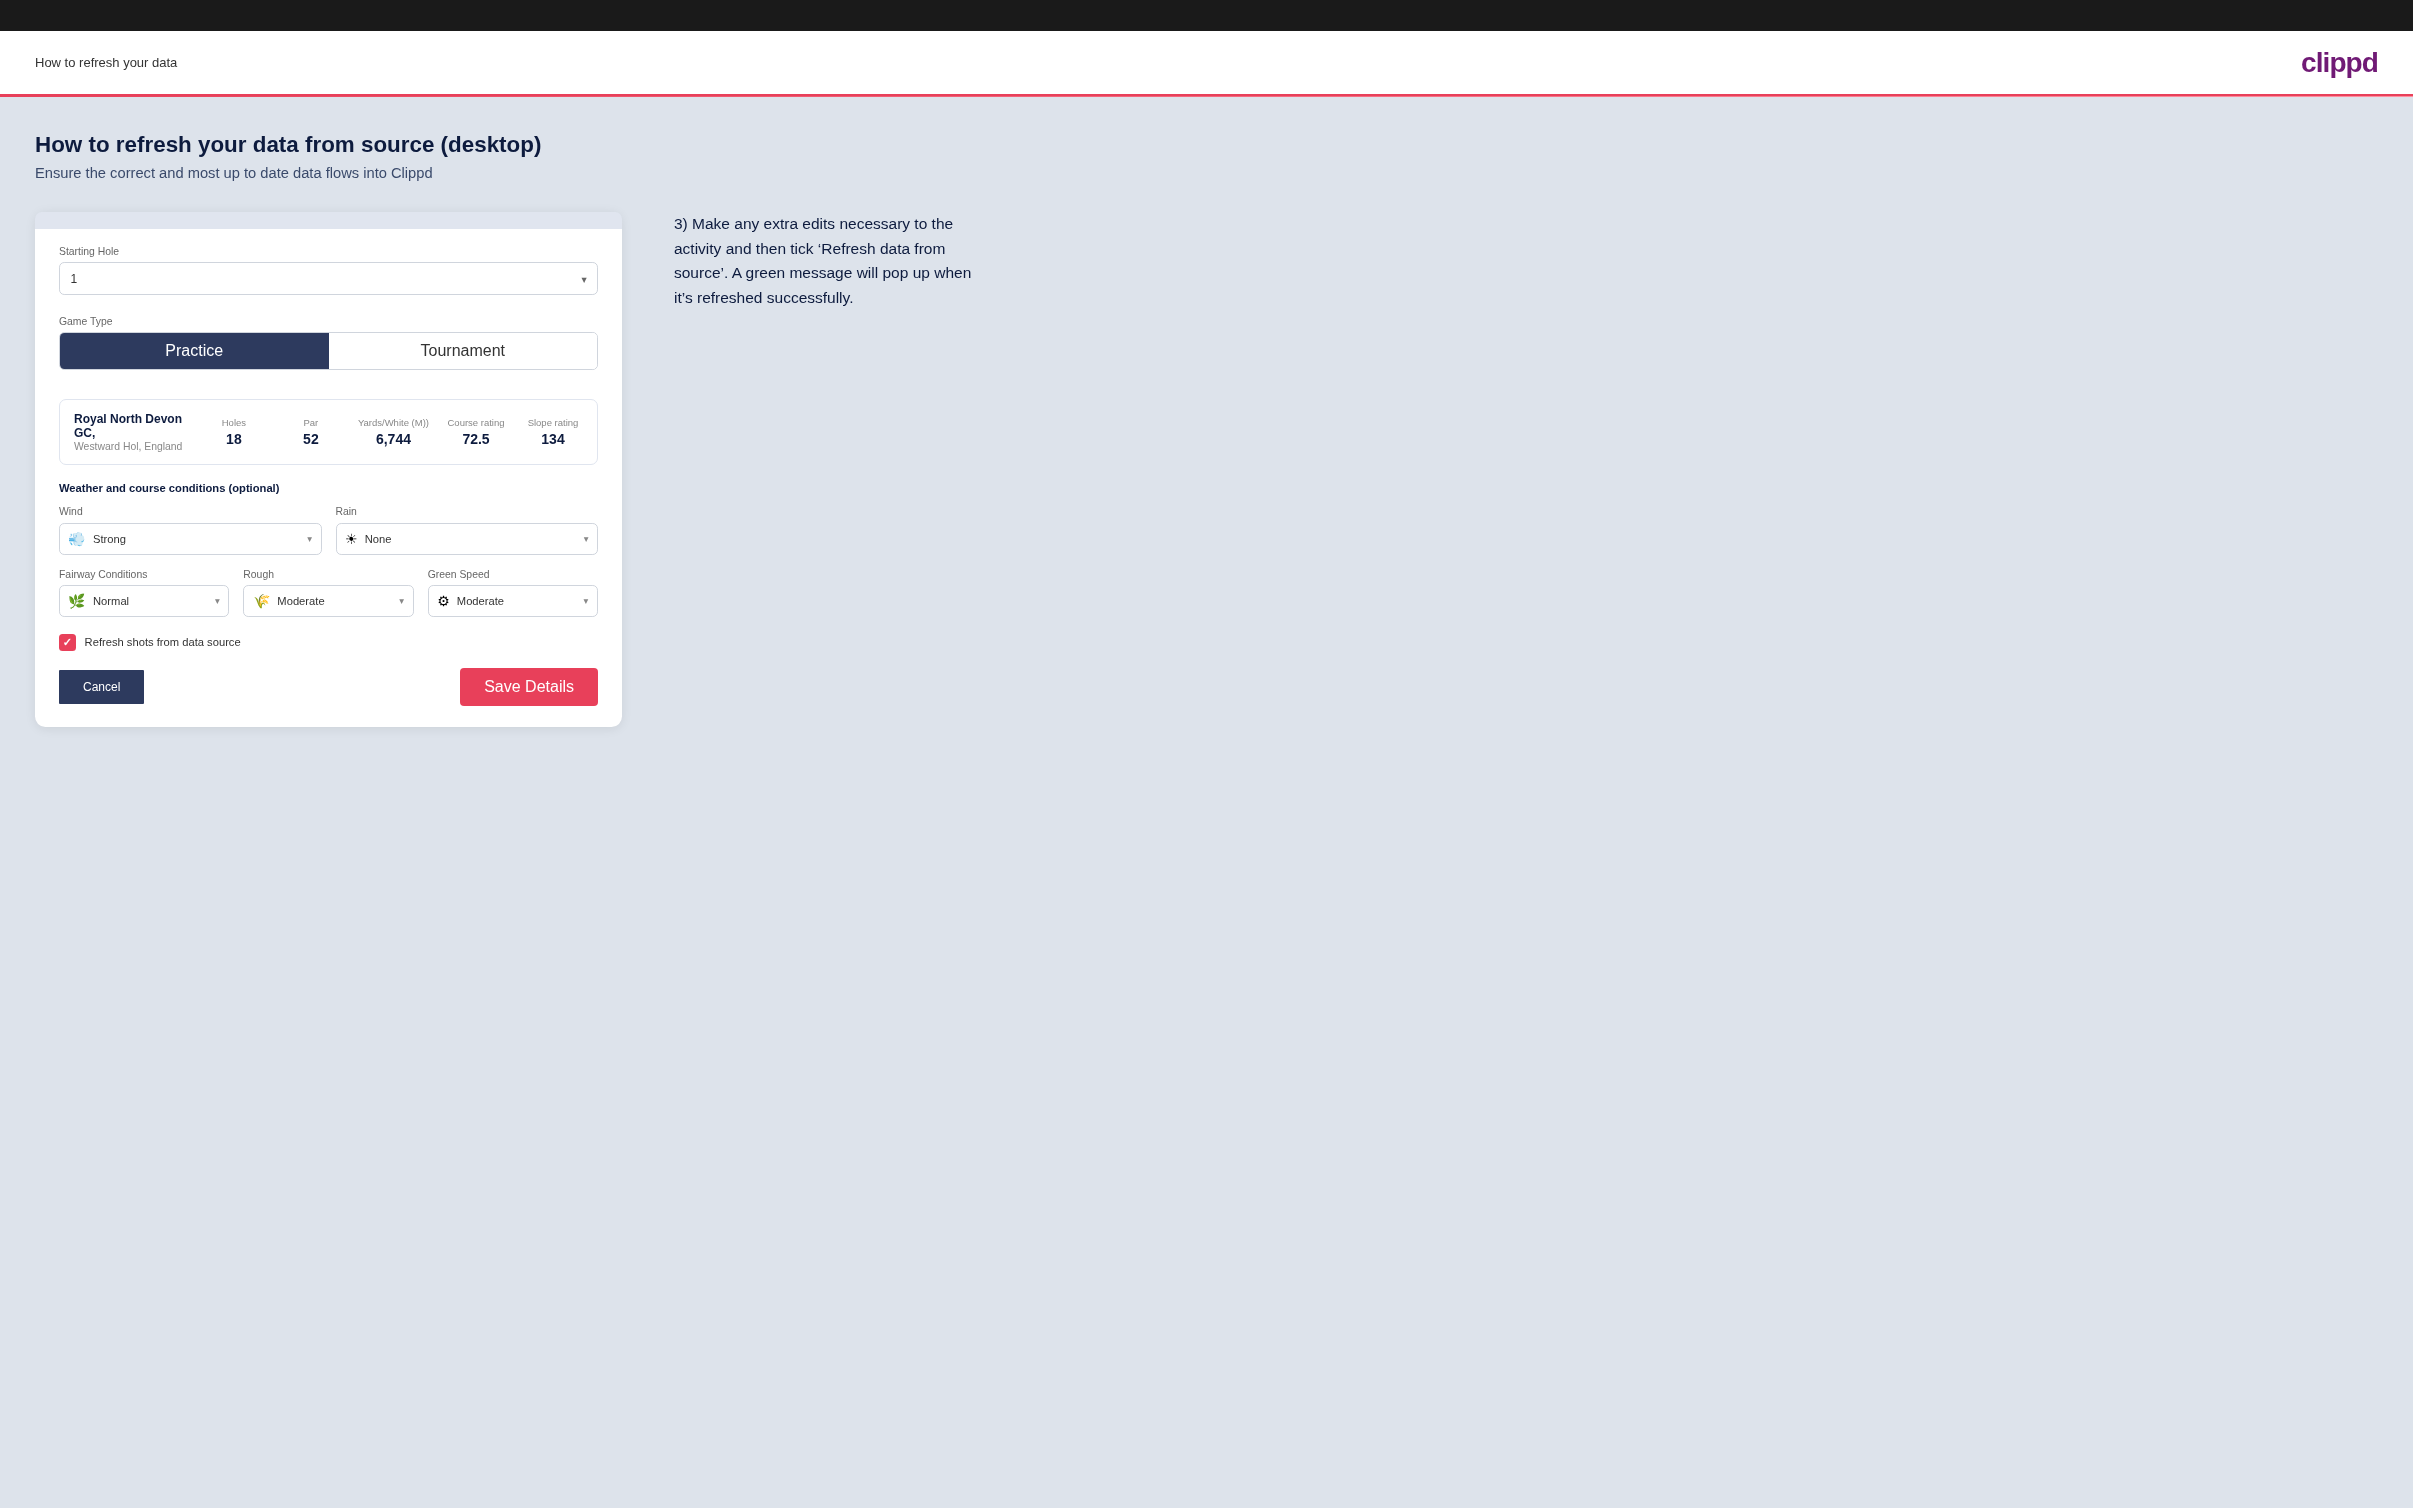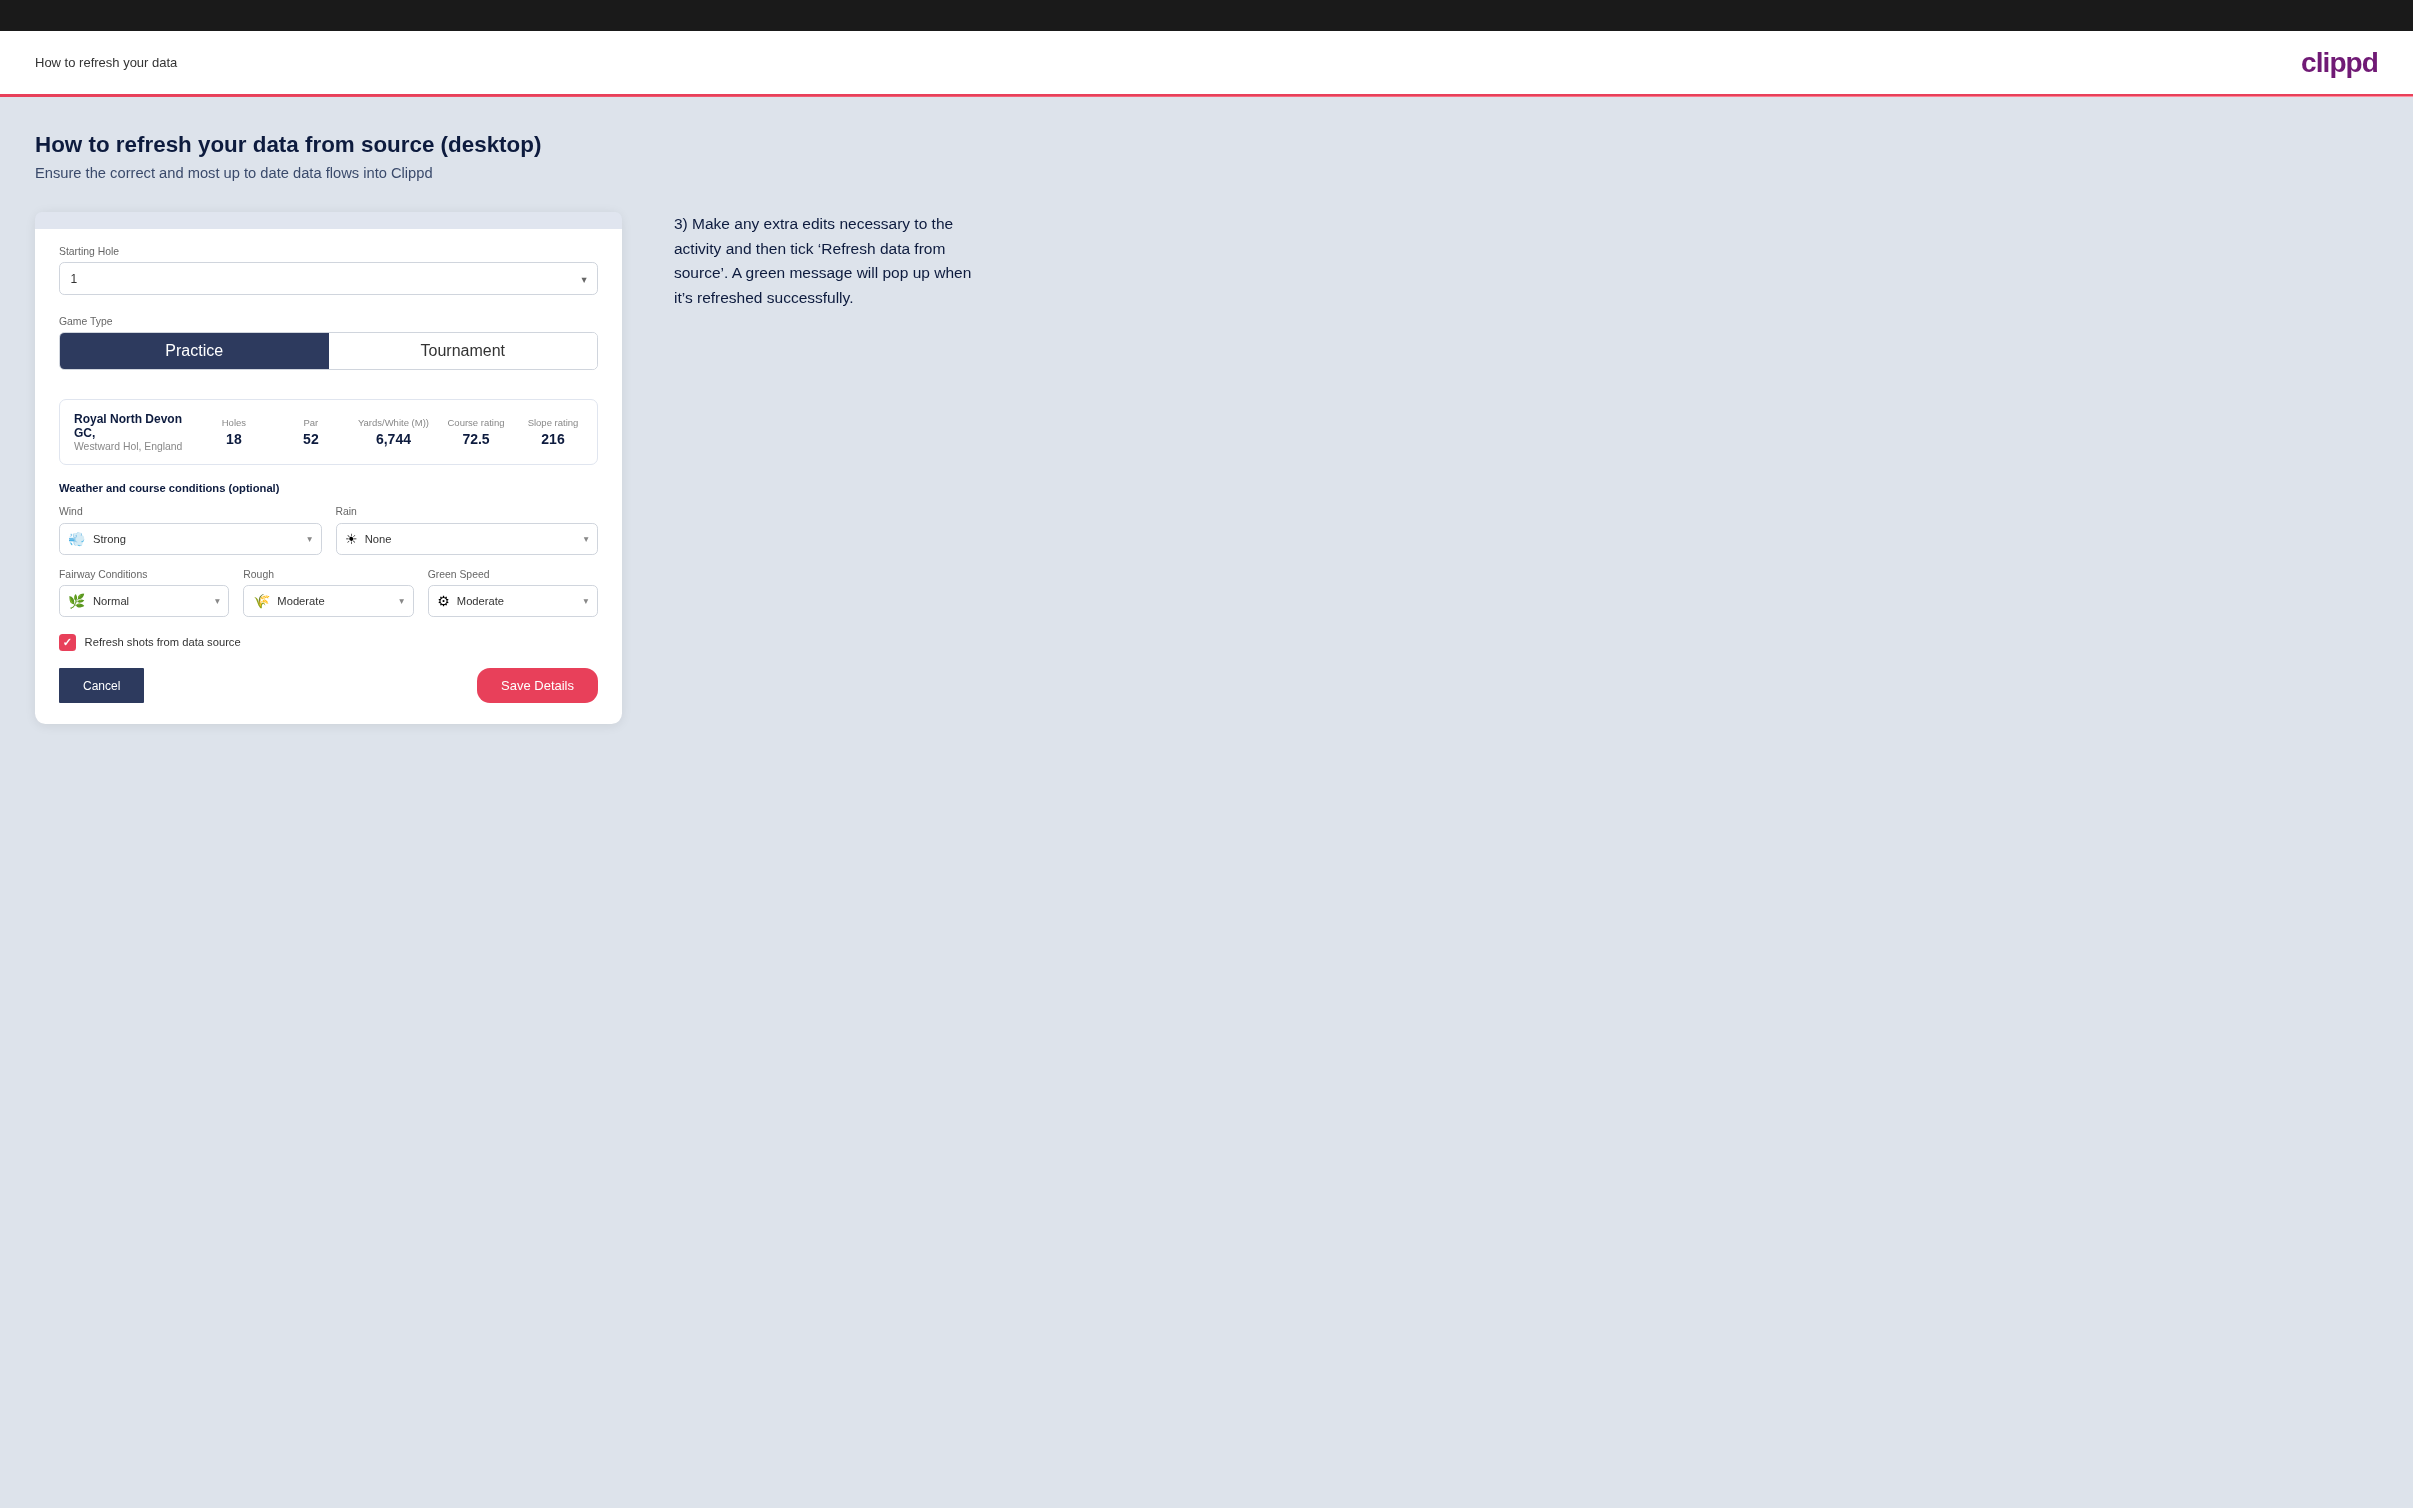--- a/index.html
+++ b/index.html
@@ -249,23 +249,23 @@
       border-radius: 1px;
       padding: 10.4px 24px;
       font-size: 12px;
       font-weight: 500;
       cursor: pointer;
     }
     .btn-save {
       background: #e8405a;
       color: #fff;
       border: none;
-      border-radius: 13px;
+      border-radius: 4px;
       padding: 10.4px 24px;
-      font-size: 13px;
+      font-size: 16px;
       font-weight: 500;
       cursor: pointer;
     }
     .side-note {
       flex: 1;
       max-width: 311px;
     }
     .side-note-text {
       font-size: 15.5px;
       color: #0d1b3e;
@@ -333,21 +333,21 @@
         <div class="course-stat">
           <span class="course-stat-label">Yards/White (M))</span>
           <span class="course-stat-value">6,744</span>
         </div>
         <div class="course-stat">
           <span class="course-stat-label">Course rating</span>
           <span class="course-stat-value">72.5</span>
         </div>
         <div class="course-stat">
           <span class="course-stat-label">Slope rating</span>
-          <span class="course-stat-value">216</span>
+          <span class="course-stat-value">134</span>
         </div>
       </div>
 
       <div class="section-title">Weather and course conditions (optional)</div>
 
       <div class="weather-grid">
         <div class="weather-select">
           <label class="form-label">Wind</label>
           <div class="dropdown-with-icon">
             <span class="icon-sym">💨</span>

